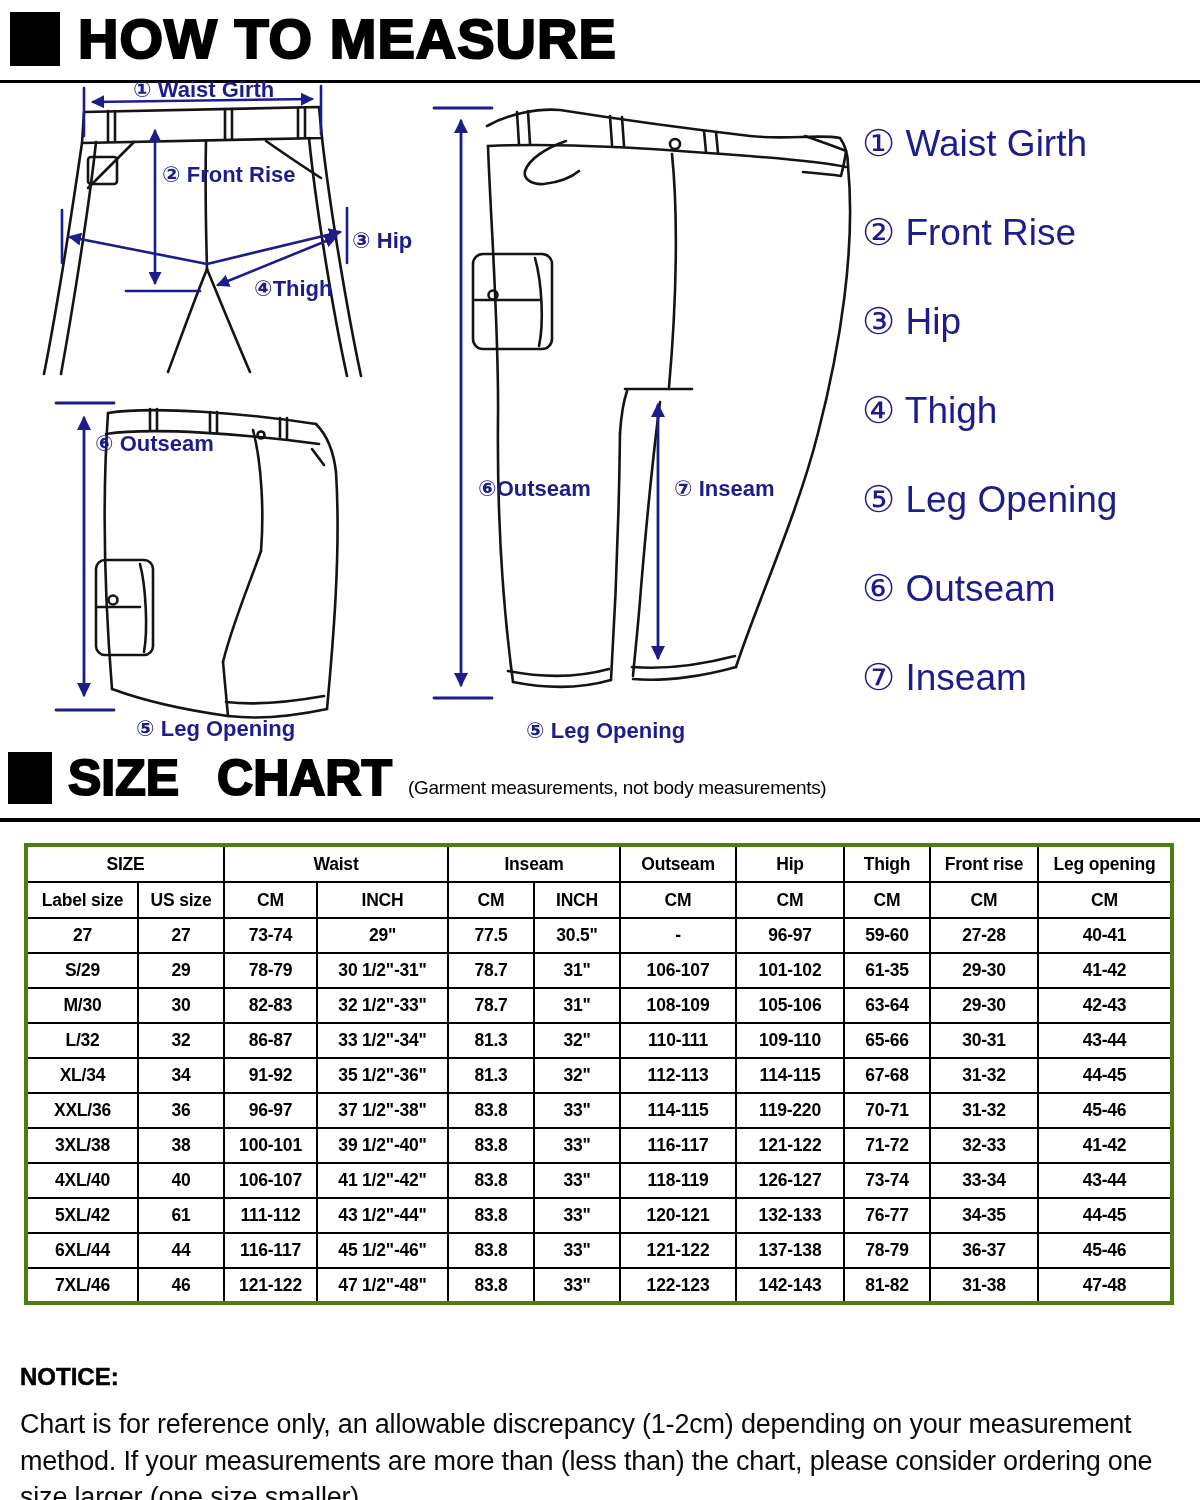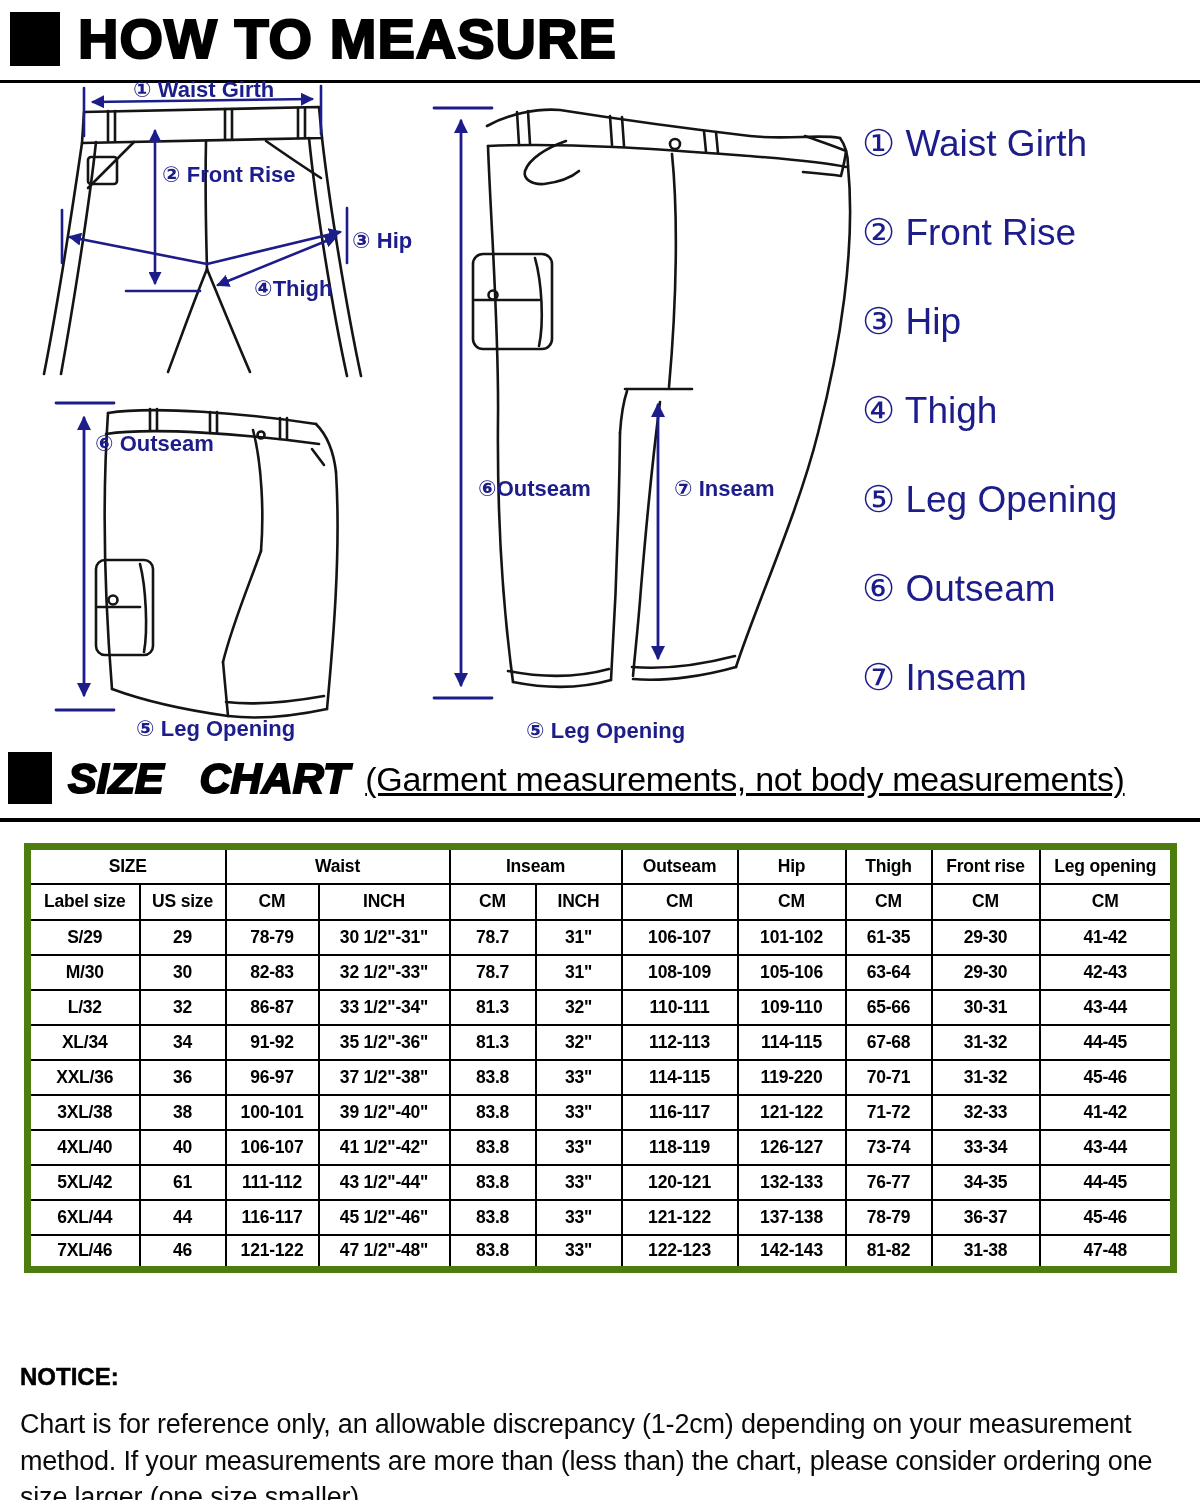--- a/index.html
+++ b/index.html
@@ -8,35 +8,35 @@
           font-family:"Liberation Sans","DejaVu Sans",sans-serif; color:#000; }
 
   
   .h1-row { position:absolute; left:10px; top:6px; display:flex; align-items:center; gap:18px; }
   .sq1 { width:50px; height:54px; background:#000; }
   .h1  { font-size:56px; font-weight:700; letter-spacing:1px; -webkit-text-stroke:2.2px #000; white-space:nowrap; }
   .rule1 { position:absolute; left:0; top:80px; width:1200px; height:3px; background:#000; }
 
   .h2-row { position:absolute; left:8px; top:752px; display:flex; align-items:center; gap:16px; }
   .sq2 { width:44px; height:52px; background:#000; }
-  .h2  { font-size:43px; font-weight:700; word-spacing:24px; -webkit-text-stroke:2px #000; line-height:1; white-space:nowrap;font-style:italic; }
-  .h2-sub { font-size:34px; font-weight:400; align-self:flex-end; padding-bottom:5px; white-space:nowrap; letter-spacing:-0.3px;text-decoration:underline; }
+  .h2  { font-size:50px; font-weight:700; word-spacing:24px; -webkit-text-stroke:2px #000; line-height:1; white-space:nowrap; }
+  .h2-sub { font-size:19px; font-weight:400; align-self:flex-end; padding-bottom:5px; white-space:nowrap; letter-spacing:-0.3px; }
   .rule2 { position:absolute; left:0; top:818px; width:1200px; height:4px; background:#000; }
 
   
   svg.fig { position:absolute; overflow:visible; }
   svg.fig text { font-family:"Liberation Sans","DejaVu Sans",sans-serif; font-weight:700; font-size:22px; }
 
   
   .legend { position:absolute; left:862px; top:124px; list-style:none; }
   .legend li { font-size:37px; line-height:40px; margin-bottom:49px; color:var(--navy); white-space:nowrap; }
 
   
   table.size { position:absolute; left:24px; top:843px; width:1150px;
-               border-collapse:collapse; table-layout:fixed; border:7px solid #4d7c0f; }
+               border-collapse:collapse; table-layout:fixed; border:4px solid #4d7c0f; }
   table.size th, table.size td { border:2px solid #000; text-align:center; vertical-align:middle;
                font-weight:700; font-size:17.5px; letter-spacing:-0.2px; padding:0; }
   table.size thead tr.grp th { height:37px; }
   table.size thead tr.sub th { height:36px; }
   table.size tbody tr td { height:35px; }
 
   
   .notice-title { position:absolute; left:20px; top:1363px; font-size:24px; font-weight:700; -webkit-text-stroke:0.5px #000; }
   .notice-body  { position:absolute; left:20px; top:1406px; width:1168px; font-size:27px; line-height:36.5px; color:#0a0a0a; letter-spacing:-0.2px; }
 </style>
@@ -222,20 +222,33 @@
           <th>INCH</th>
           <th>CM</th>
           <th>CM</th>
           <th>CM</th>
           <th>CM</th>
           <th>CM</th>
         </tr>
     </thead>
     <tbody>
         <tr>
+          <td>27</td>
+          <td>27</td>
+          <td>73-74</td>
+          <td>29"</td>
+          <td>77.5</td>
+          <td>30.5"</td>
+          <td>-</td>
+          <td>96-97</td>
+          <td>59-60</td>
+          <td>27-28</td>
+          <td>40-41</td>
+        </tr>
+        <tr>
           <td>S/29</td>
           <td>29</td>
           <td>78-79</td>
           <td>30 1/2"-31"</td>
           <td>78.7</td>
           <td>31"</td>
           <td>106-107</td>
           <td>101-102</td>
           <td>61-35</td>
           <td>29-30</td>

